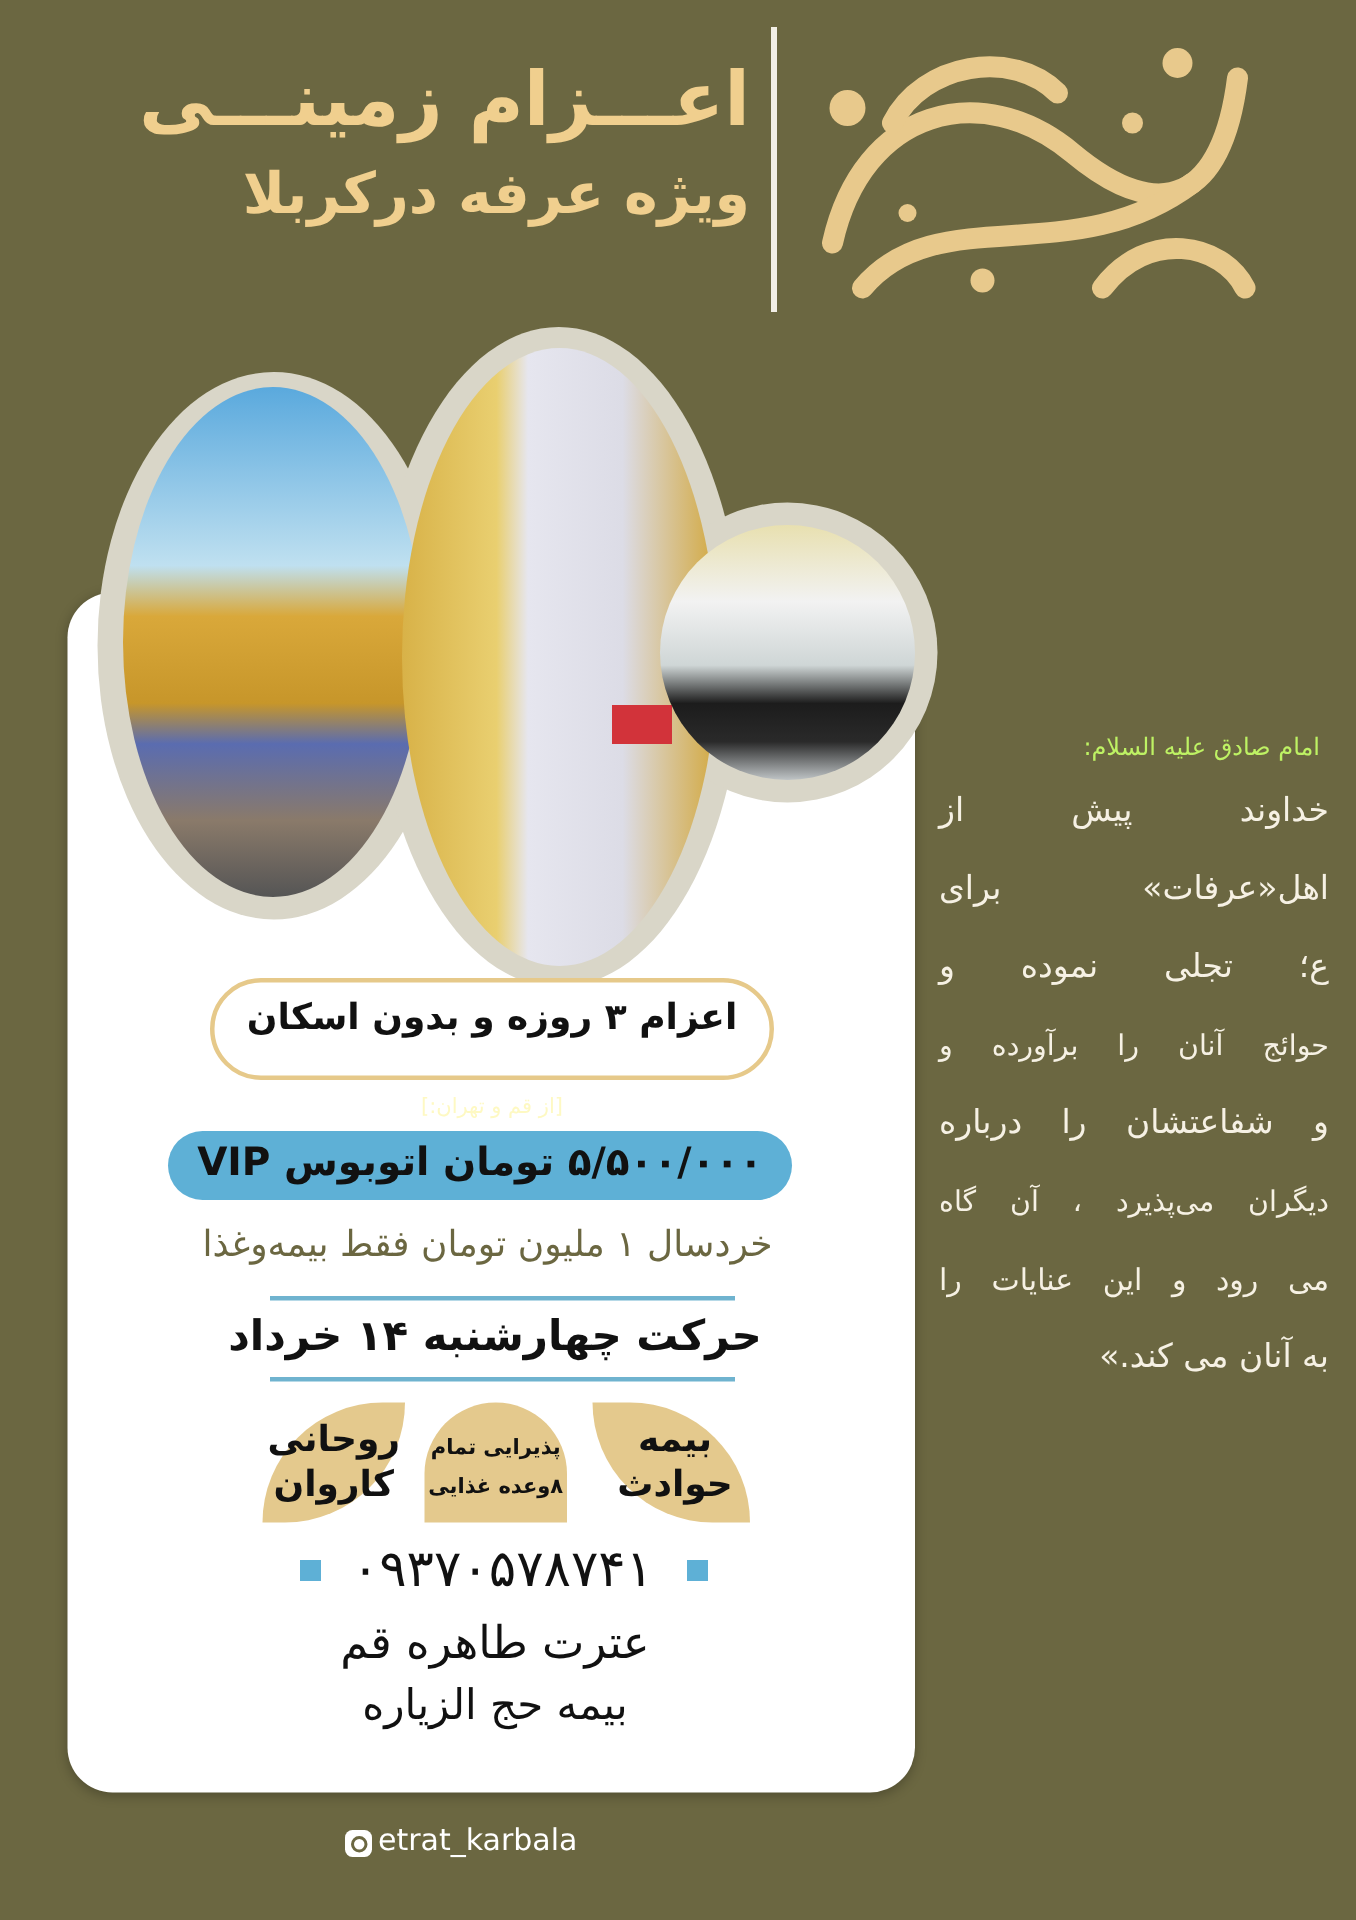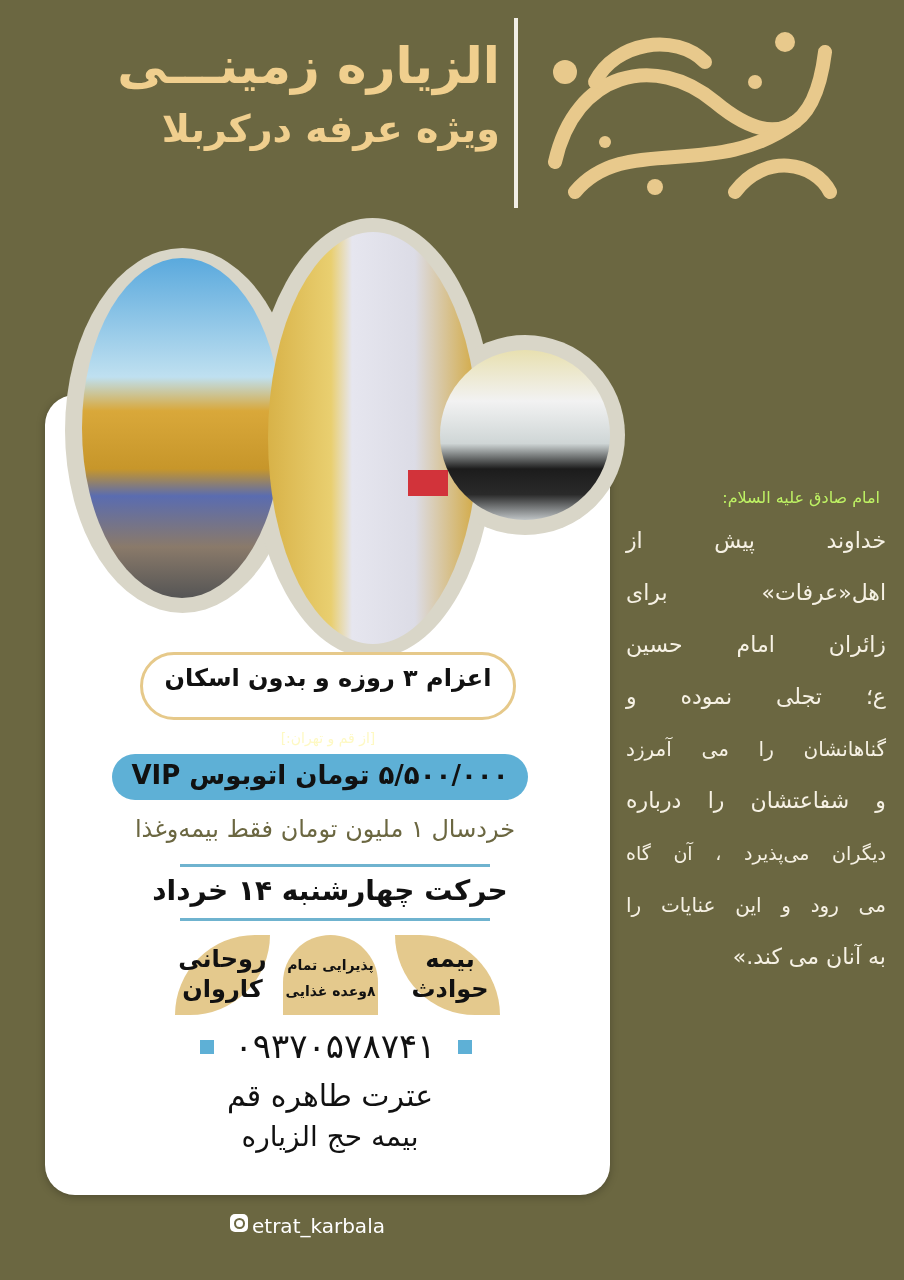--- a/index.html
+++ b/index.html
@@ -15,21 +15,21 @@
   .pill{border:3px solid #e6c98a;border-radius:40px;background:#fff;}
   .blue-band{background:#5eb0d6;border-radius:28px;}
   .hline{height:3px;background:#6fb3cf;}
   .leaf{background:#e4c98d;}
   .quote{color:#f6f1e4;direction:rtl;text-align:justify;text-align-last:justify;font-size:22px;line-height:52px;font-family:"DejaVu Sans",sans-serif;}
   .sq{width:14px;height:14px;background:#5eb0d6;}
 </style>
 </head>
 <body>
 
-<div class="abs title" style="left:60px;top:38px;width:440px;font-size:50px;">الزیاره زمینـــی</div>
+<div class="abs title" style="left:60px;top:38px;width:440px;font-size:50px;">اعـــزام زمینـــی</div>
 <div class="abs title" style="left:60px;top:108px;width:440px;font-size:38px;">ویژه عرفه درکربلا</div>
 <div class="abs divider-v" style="left:514px;top:18px;width:4px;height:190px;"></div>
 
 <div class="abs calli" style="left:535px;top:12px;width:310px;height:200px;">
   <svg width="310" height="200" viewBox="0 0 310 200">
     <g fill="none" stroke="#e8c98c" stroke-width="14" stroke-linecap="round">
       <path d="M20 150 C 40 60, 120 40, 180 90 S 280 120, 290 40"></path>
       <path d="M40 180 C 90 120, 180 170, 260 110"></path>
       <path d="M60 70 C 80 30, 140 20, 170 50"></path>
       <path d="M200 180 C 230 140, 280 150, 295 180"></path>
@@ -91,27 +91,26 @@
 <div class="abs center" style="left:215px;top:1026px;width:240px;font-size:34px;letter-spacing:2px;direction:ltr;">۰۹۳۷۰۵۷۸۷۴۱</div>
 <div class="abs sq" style="left:458px;top:1040px;"></div>
 
 <div class="abs center" style="left:140px;top:1078px;width:380px;font-size:30px;font-weight:normal;">عترت طاهره قم</div>
 <div class="abs center" style="left:140px;top:1120px;width:380px;font-size:28px;">بیمه حج الزیاره</div>
 
 <div class="abs" style="left:640px;top:488px;width:240px;direction:rtl;text-align:right;color:#bef264;font-size:16px;">امام صادق علیه السلام:</div>
 <div class="abs" style="left:626px;top:515px;width:260px;">
   <div class="quote">خداوند پیش از</div>
   <div class="quote">اهل«عرفات» برای</div>
-  <div class="quote">زائران امام حسین</div>
   <div class="quote">ع؛ تجلی نموده و</div>
-  <div class="quote" style="font-size:20px;">گناهانشان را می آمرزد</div>
+  <div class="quote" style="font-size:19px;">حوائج آنان را برآورده و</div>
   <div class="quote">و شفاعتشان را درباره</div>
   <div class="quote" style="font-size:19px;">دیگران می‌پذیرد ، آن گاه</div>
   <div class="quote" style="font-size:20px;">می رود و این عنایات را</div>
   <div class="quote" style="text-align-last:right;text-align:right;">به آنان می کند.»</div>
 </div>
 
-<div class="abs" style="left:230px;top:1214px;display:flex;align-items:flex-start;gap:4px;color:#fff;font-size:20px;font-family:'DejaVu Sans',sans-serif;">
+<div class="abs" style="left:230px;top:1214px;display:flex;align-items:flex-end;gap:4px;color:#fff;font-size:20px;font-family:'DejaVu Sans',sans-serif;">
   <span style="display:inline-block;width:18px;height:18px;border-radius:5px;background:#fff;position:relative;">
     <span style="position:absolute;left:4px;top:4px;width:7px;height:7px;border:2px solid #6b6741;border-radius:50%;"></span>
   </span>
   <span>etrat_karbala</span>
 </div>
 
 </body></html>

